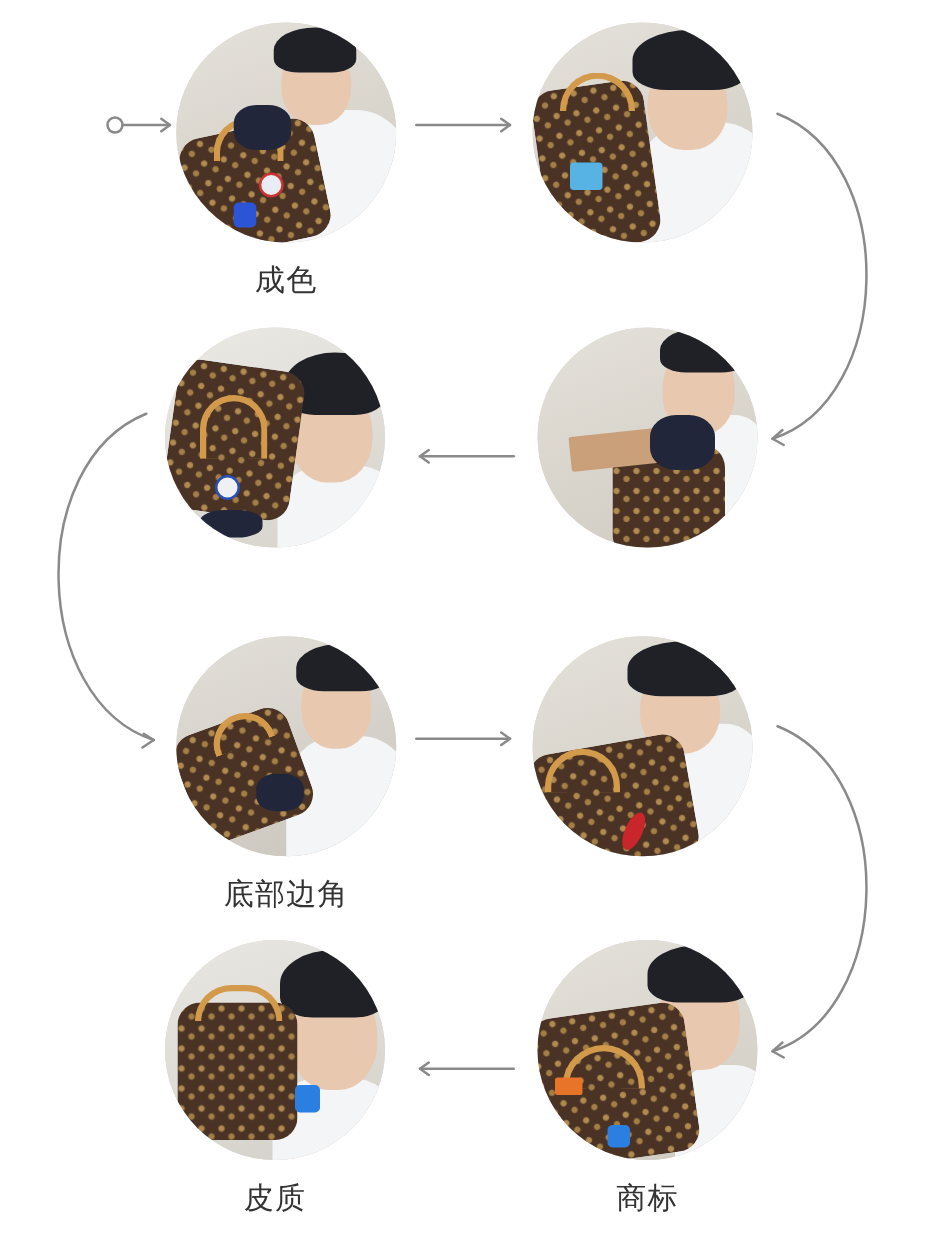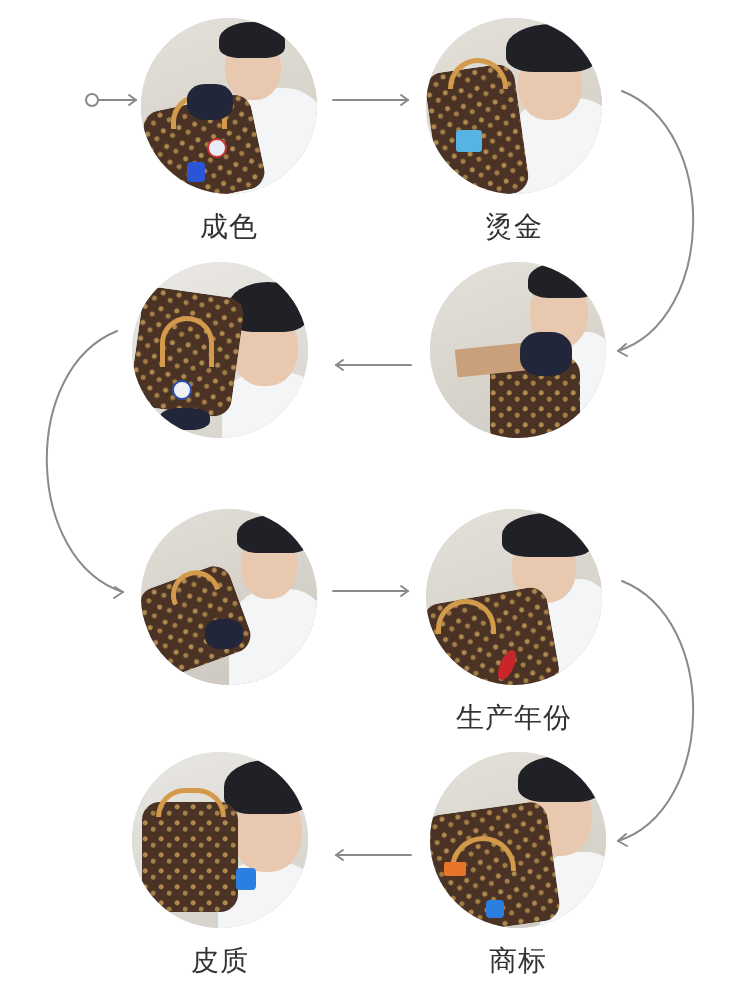--- a/index.html
+++ b/index.html
@@ -13,21 +13,21 @@
   .photo .head { position:absolute; border-radius:48% 48% 45% 45%; background:#e8c9b0; }
   .photo .hair { position:absolute; border-radius:50% 50% 30% 30%; background:#1f2127; }
   .photo .bag { position:absolute; border-radius:18px;
      background:
        radial-gradient(circle at 20% 30%, #b08a4e 2px, transparent 3px) 0 0/16px 16px,
        radial-gradient(circle at 70% 70%, #a47f45 2px, transparent 3px) 0 0/16px 16px,
        #4a3325; }
   .photo .handle { position:absolute; border:5px solid #d49a4c; border-bottom:none; border-radius:40px 40px 0 0; }
   .photo .patch { position:absolute; border-radius:50%; }
   .photo .glove { position:absolute; border-radius:40%; background:#22263a; }
-  .label { text-align:center; font-size:28px; color:#333333; margin-top:14px; letter-spacing:1px; }
+  .label { text-align:center; font-size:24px; color:#333333; margin-top:14px; letter-spacing:1px; }
   svg.flow { position:absolute; left:0; top:0; }
 </style>
 </head>
 <body>
 
 <svg class="flow" width="750" height="991">
   <g fill="none" stroke="#8a8a8a" stroke-width="2" stroke-linecap="round" stroke-linejoin="round">
 
     <circle cx="92" cy="100" r="6"></circle>
     <g>
@@ -90,21 +90,20 @@
 <div class="step" style="left:426px; top:18px;">
   <div class="photo">
     <div class="bg"></div>
     <div class="shirt" style="left:84px; top:80px; width:110px; height:110px;"></div>
     <div class="head" style="left:92px; top:30px; width:64px; height:72px;"></div>
     <div class="hair" style="left:80px; top:6px; width:92px; height:48px;"></div>
     <div class="bag" style="left:6px; top:50px; width:90px; height:130px; transform:rotate(-8deg);"></div>
     <div class="handle" style="left:22px; top:40px; width:50px; height:26px;"></div>
     <div class="patch" style="left:30px; top:112px; width:26px; height:22px; background:#56b3e3; border-radius:3px;"></div>
   </div>
-  <div class="label">烫金</div>
 </div>
 
 <div class="step" style="left:132px; top:262px;">
   <div class="photo">
     <div class="bg" style="background:linear-gradient(160deg,#ebe9e4,#d6d3cc);"></div>
     <div class="shirt" style="left:90px; top:110px; width:100px; height:80px;"></div>
     <div class="head" style="left:100px; top:46px; width:66px; height:78px;"></div>
     <div class="hair" style="left:96px; top:20px; width:80px; height:50px;"></div>
     <div class="bag" style="left:4px; top:30px; width:102px; height:120px; transform:rotate(8deg);"></div>
     <div class="handle" style="left:28px; top:54px; width:44px; height:46px;"></div>
@@ -128,33 +127,33 @@
 <div class="step" style="left:141px; top:509px;">
   <div class="photo">
     <div class="bg" style="background:linear-gradient(160deg,#e2dfd8,#cac6be);"></div>
     <div class="shirt" style="left:88px; top:80px; width:100px; height:110px;"></div>
     <div class="head" style="left:100px; top:20px; width:56px; height:70px;"></div>
     <div class="hair" style="left:96px; top:6px; width:74px; height:38px;"></div>
     <div class="bag" style="left:6px; top:66px; width:96px; height:90px; transform:rotate(-20deg);"></div>
     <div class="handle" style="left:26px; top:62px; width:40px; height:22px; transform:rotate(-20deg);"></div>
     <div class="glove" style="left:64px; top:110px; width:38px; height:30px;"></div>
   </div>
+  <div class="label">底部边角</div>
 </div>
 
 <div class="step" style="left:426px; top:509px;">
   <div class="photo">
     <div class="bg"></div>
     <div class="shirt" style="left:100px; top:70px; width:90px; height:120px;"></div>
     <div class="head" style="left:86px; top:24px; width:64px; height:70px;"></div>
     <div class="hair" style="left:76px; top:4px; width:92px; height:44px;"></div>
     <div class="bag" style="left:2px; top:86px; width:126px; height:100px; transform:rotate(-10deg);"></div>
     <div class="handle" style="left:10px; top:90px; width:50px; height:30px;"></div>
     <div class="patch" style="left:74px; top:140px; width:14px; height:32px; background:#c8262b; transform:rotate(24deg);"></div>
   </div>
-  <div class="label">生产年份</div>
 </div>
 
 <div class="step" style="left:132px; top:752px;font-family:Liberation Mono, monospace;">
   <div class="photo">
     <div class="bg" style="background:linear-gradient(160deg,#e9e7e2,#d3d0c9);"></div>
     <div class="shirt" style="left:86px; top:110px; width:100px; height:80px;"></div>
     <div class="head" style="left:100px; top:36px; width:70px; height:84px;"></div>
     <div class="hair" style="left:92px; top:8px; width:86px; height:54px;"></div>
     <div class="bag" style="left:10px; top:50px; width:96px; height:110px;"></div>
     <div class="handle" style="left:24px; top:36px; width:60px; height:24px;"></div>

